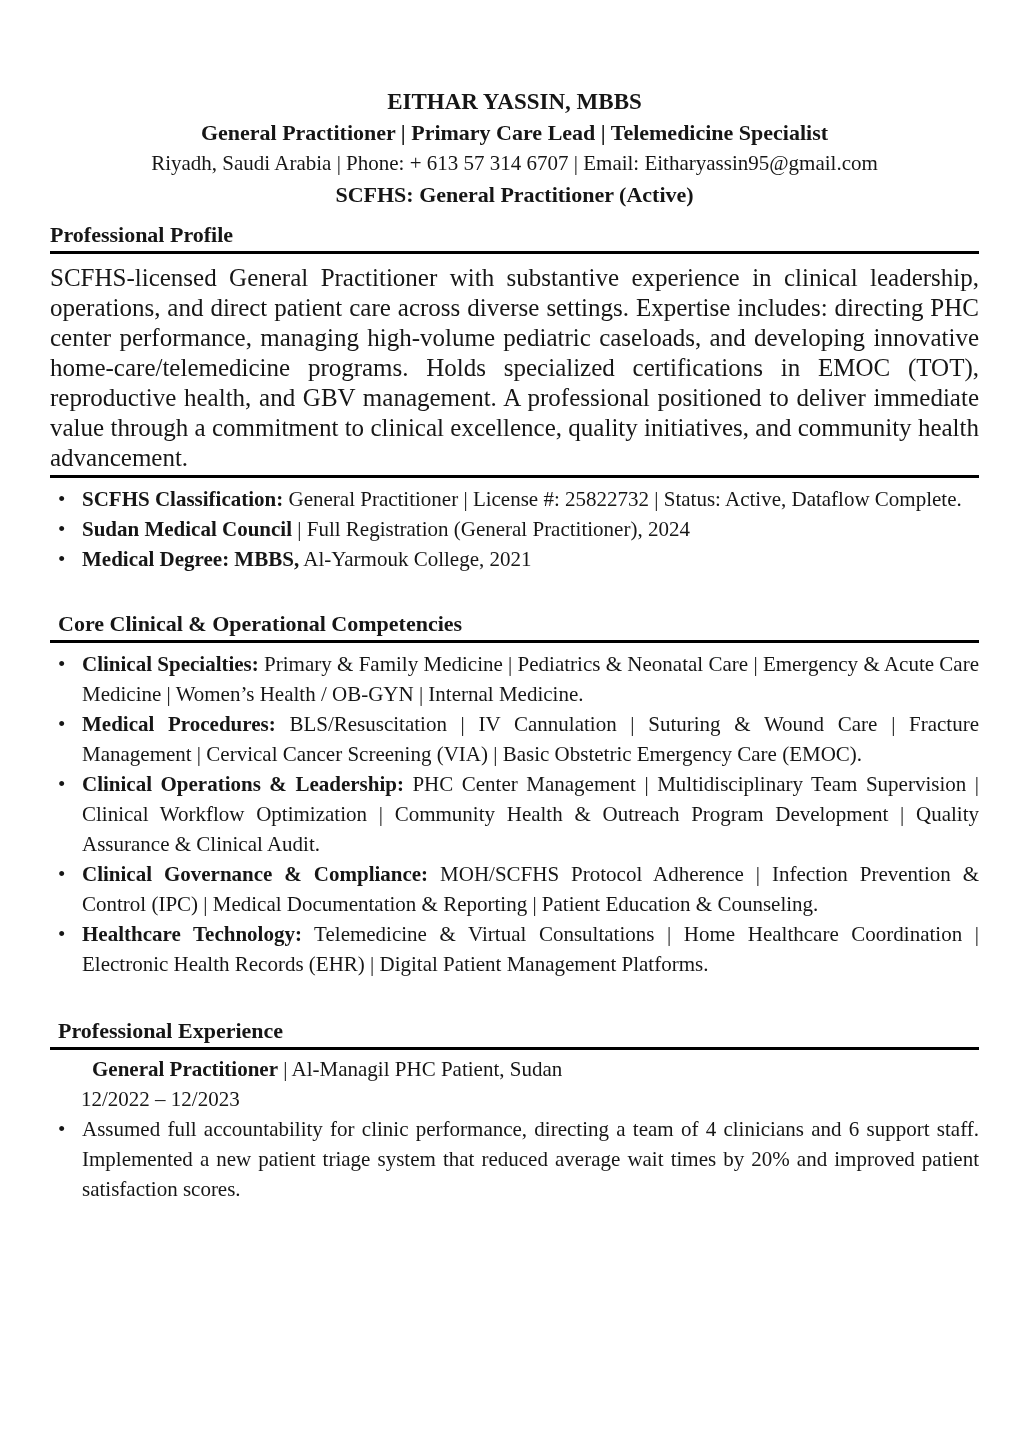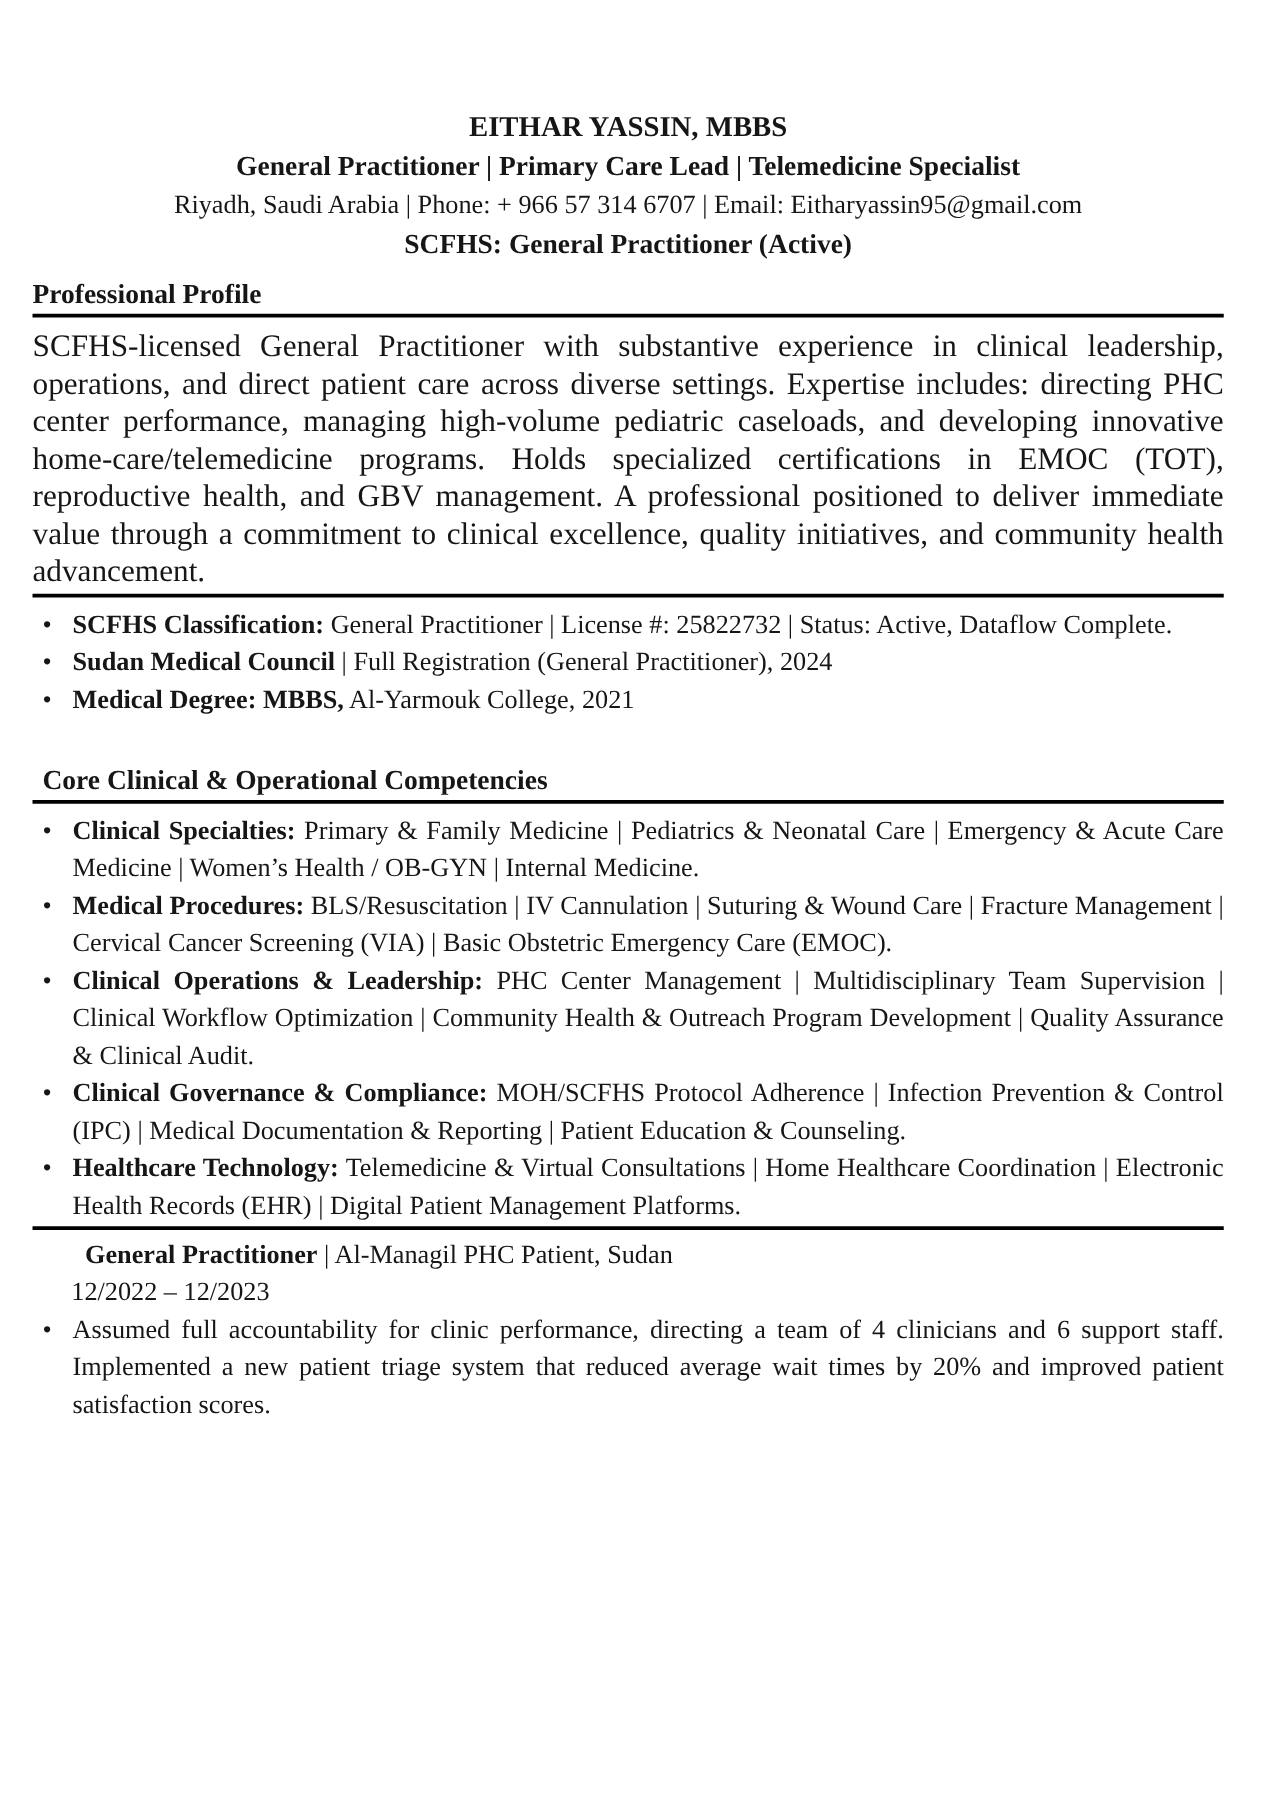--- a/index.html
+++ b/index.html
@@ -11,21 +11,21 @@
     width: 1024px;
     height: 1449px;
     overflow: hidden;
     font-family: "Liberation Serif", "DejaVu Serif", serif;
     color: #161616;
   }
   .page {
     box-sizing: border-box;
     width: 1024px;
     height: 1449px;
-    padding: 86px 45px 40px 26px;
+    padding: 86px 45px 40px 50px;
   }
 
   
   .resume-header { text-align: center; }
   .candidate-name {
     font-size: 23px;
     line-height: 31px;
     font-weight: bold;
   }
   .candidate-title {
@@ -105,21 +105,21 @@
   .sec-experience .blist { margin-top: 0; }
 </style>
 </head>
 <body>
 
 <div class="page">
 
   <header class="resume-header">
     <div class="candidate-name">EITHAR YASSIN, MBBS</div>
     <div class="candidate-title">General Practitioner | Primary Care Lead | Telemedicine Specialist</div>
-    <div class="contact-line">Riyadh, Saudi Arabia | Phone: + 966 57 314 6707 | Email: Eitharyassin95@gmail.com</div>
+    <div class="contact-line">Riyadh, Saudi Arabia | Phone: + 613 57 314 6707 | Email: Eitharyassin95@gmail.com</div>
     <div class="license-line">SCFHS: General Practitioner (Active)</div>
   </header>
 
   <section class="sec-profile">
     <h2 class="sec-heading">Professional Profile</h2>
     <div class="rule"></div>
     <p class="body-par">SCFHS-licensed General Practitioner with substantive experience in clinical leadership, operations, and direct patient care across diverse settings. Expertise includes: directing PHC center performance, managing high-volume pediatric caseloads, and developing innovative home-care/telemedicine programs. Holds specialized certifications in EMOC (TOT), reproductive health, and GBV management. A professional positioned to deliver immediate value through a commitment to clinical excellence, quality initiatives, and community health advancement.</p>
   </section>
 
   <section class="sec-credentials">
@@ -153,20 +153,21 @@
       <li>
         <span class="bullet">•</span><span class="lead">Clinical Governance &amp; Compliance:</span><span> MOH/SCFHS Protocol Adherence | Infection Prevention &amp; Control (IPC) | Medical Documentation &amp; Reporting | Patient Education &amp; Counseling.</span>
       </li>
       <li>
         <span class="bullet">•</span><span class="lead">Healthcare Technology:</span><span> Telemedicine &amp; Virtual Consultations | Home Healthcare Coordination | Electronic Health Records (EHR) | Digital Patient Management Platforms.</span>
       </li>
     </ul>
   </section>
 
   <section class="sec-experience">
+    <h2 class="sec-heading indent-sm">Professional Experience</h2>
     <div class="rule"></div>
     <div>
       <div class="job-line">
         <span class="job-title">General Practitioner</span><span> | Al-Managil PHC Patient, Sudan</span>
       </div>
       <div class="job-dates">12/2022 – 12/2023</div>
       <ul class="blist">
         <li>
           <span class="bullet">•</span><span>Assumed full accountability for clinic performance, directing a team of 4 clinicians and 6 support staff. Implemented a new patient triage system that reduced average wait times by 20% and improved patient satisfaction scores.</span>
         </li>

